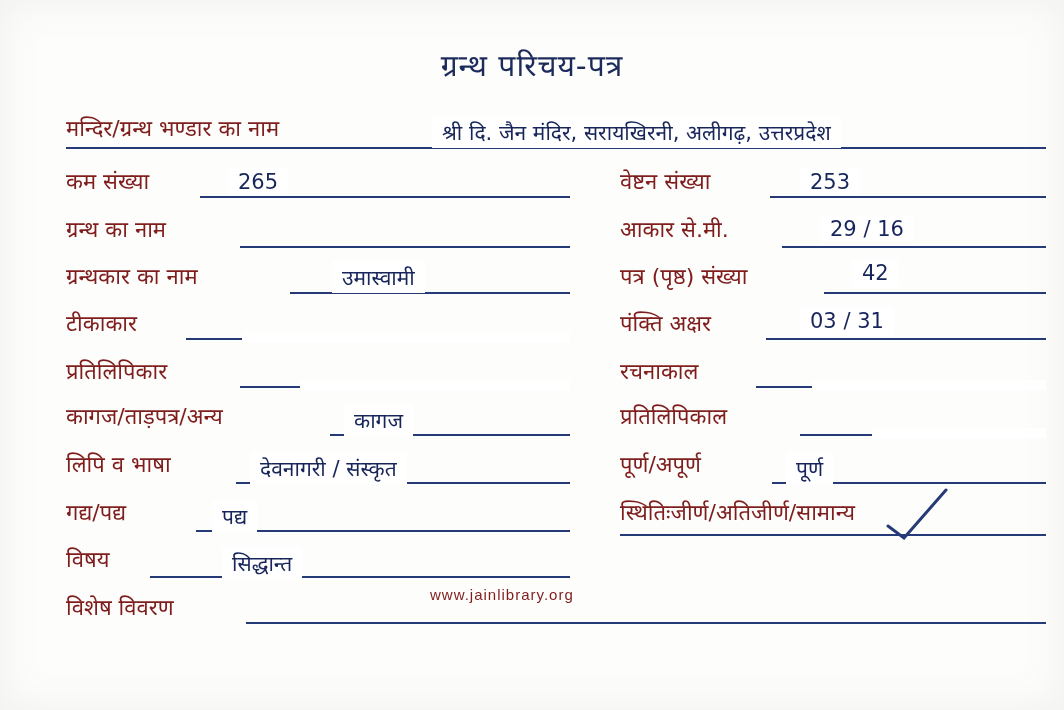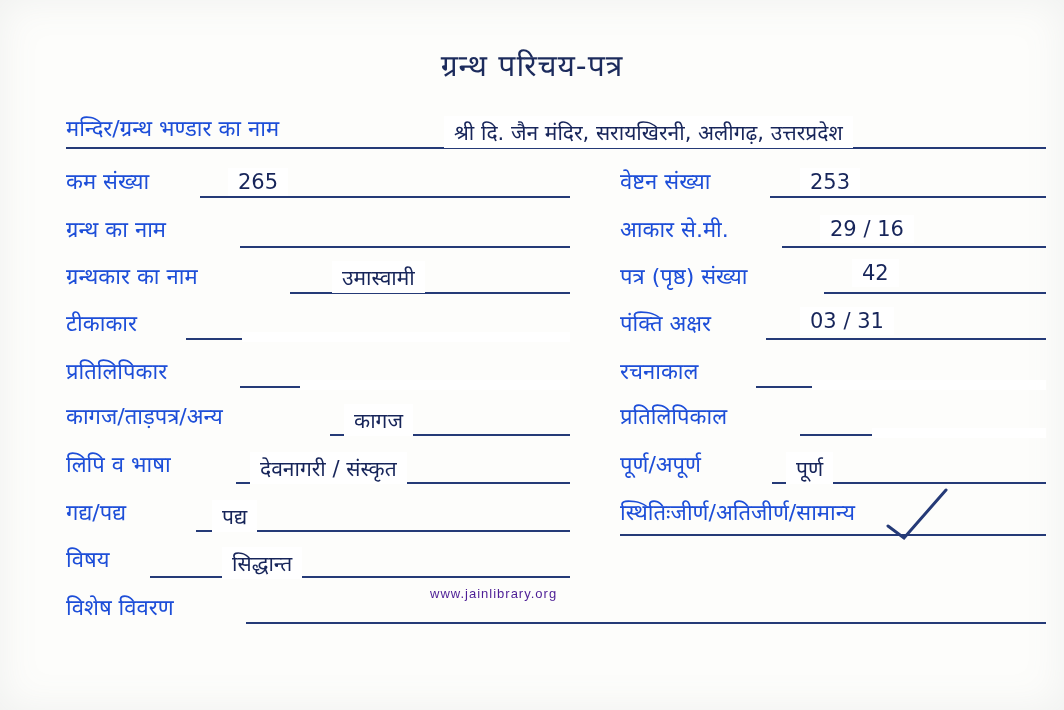--- a/index.html
+++ b/index.html
@@ -37,21 +37,21 @@
     letter-spacing: 1px;
     color: #1c2b5c;
     font-family: "DejaVu Sans", sans-serif;
   }
   .row {
     position: absolute;
     display: flex;
     align-items: baseline;
     white-space: nowrap;
     font-size: 22px;
-    color: #1d4ed8;
+    color: #7f1d1d;
     font-family: "DejaVu Sans", sans-serif;
   }
   .label {
     font-size: 22px;
   }
   .valbox {
     position: absolute;
     background: #ffffff;
     padding: 2px 10px;
     font-size: 21px;
@@ -63,22 +63,22 @@
   .lineonly {
     position: absolute;
     border-bottom: 2px solid #253a77;
     height: 0;
     z-index: 1;
   }
   .watermark {
     position: absolute;
     left: 430px;
     top: 586px;
-    font-size: 13px;
-    color: #4c1d95;
+    font-size: 15px;
+    color: #7f1d1d;
     letter-spacing: 1px;
     z-index: 0;
     font-family: "Liberation Sans", sans-serif;
   }
   .strike {
     position: absolute;
     z-index: 4;
     pointer-events: none;
   }
   .top-line-fill {
@@ -91,21 +91,21 @@
 <body>
 
 <div id="card">
 
   <div class="title">ग्रन्थ परिचय-पत्र</div>
 
   <div class="row" style="left:66px; top:112px;">
     <span class="label">मन्दिर/ग्रन्थ भण्डार का नाम</span>
   </div>
   <div class="lineonly" style="left:66px; top:147px; width:980px;"></div>
-  <div class="valbox" style="left:444px; top:116px;">श्री दि. जैन मंदिर, सरायखिरनी, अलीगढ़, उत्तरप्रदेश</div>
+  <div class="valbox" style="left:432px; top:116px;">श्री दि. जैन मंदिर, सरायखिरनी, अलीगढ़, उत्तरप्रदेश</div>
 
   <div class="row" style="left:66px; top:165px;">
     <span class="label">कम संख्या</span>
   </div>
   <div class="lineonly" style="left:200px; top:196px; width:370px;"></div>
   <div class="valbox" style="left:228px; top:168px;">265</div>
 
   <div class="row" style="left:66px; top:213px;">
     <span class="label">ग्रन्थ का नाम</span>
   </div>

